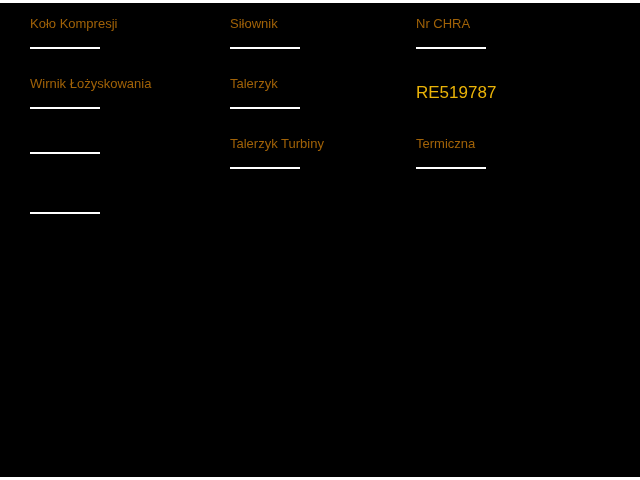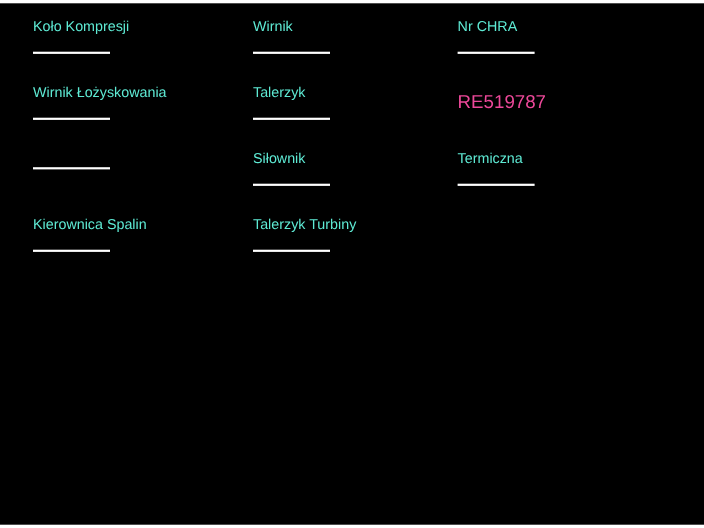--- a/index.html
+++ b/index.html
@@ -41,34 +41,34 @@
   }
   .col-1 { left: 30px; }
   .col-2 { left: 230px; }
   .col-3 { left: 416px; }
 
   .field {
     height: 60px;
     box-sizing: border-box;
   }
   .field-label {
-    color: #5eead4;
+    color: #a16207;
     font-size: 13px;
     line-height: 15px;
     white-space: nowrap;
   }
   .input-line {
     width: 70px;
     height: 2px;
     background: #ffffff;
     margin-top: 16px;
     cursor: text;
   }
   .field-value {
-    color: #ec4899;
+    color: #eab308;
     font-size: 17px;
     line-height: 19px;
     margin-top: 7px;
     white-space: nowrap;
   }
 </style>
 </head>
 <body>
 
 <div class="edge-line top"></div>
@@ -82,36 +82,31 @@
       <div class="input-line"></div>
     </div>
     <div class="field">
       <div class="field-label">Wirnik Łożyskowania</div>
       <div class="input-line"></div>
     </div>
     <div class="field">
       <div class="input-line"></div>
     </div>
     <div class="field">
-      <div class="field-label">Kierownica Spalin</div>
       <div class="input-line"></div>
     </div>
   </div>
 
   <div class="col col-2">
     <div class="field">
-      <div class="field-label">Wirnik</div>
+      <div class="field-label">Siłownik</div>
       <div class="input-line"></div>
     </div>
     <div class="field">
       <div class="field-label">Talerzyk</div>
-      <div class="input-line"></div>
-    </div>
-    <div class="field">
-      <div class="field-label">Siłownik</div>
       <div class="input-line"></div>
     </div>
     <div class="field">
       <div class="field-label">Talerzyk Turbiny</div>
       <div class="input-line"></div>
     </div>
   </div>
 
   <div class="col col-3">
     <div class="field">

